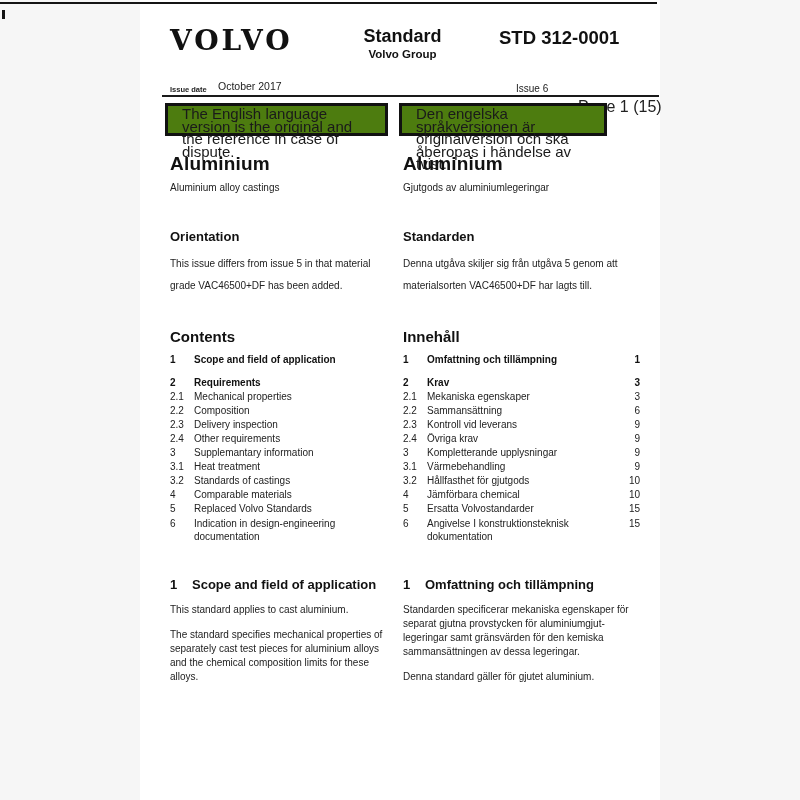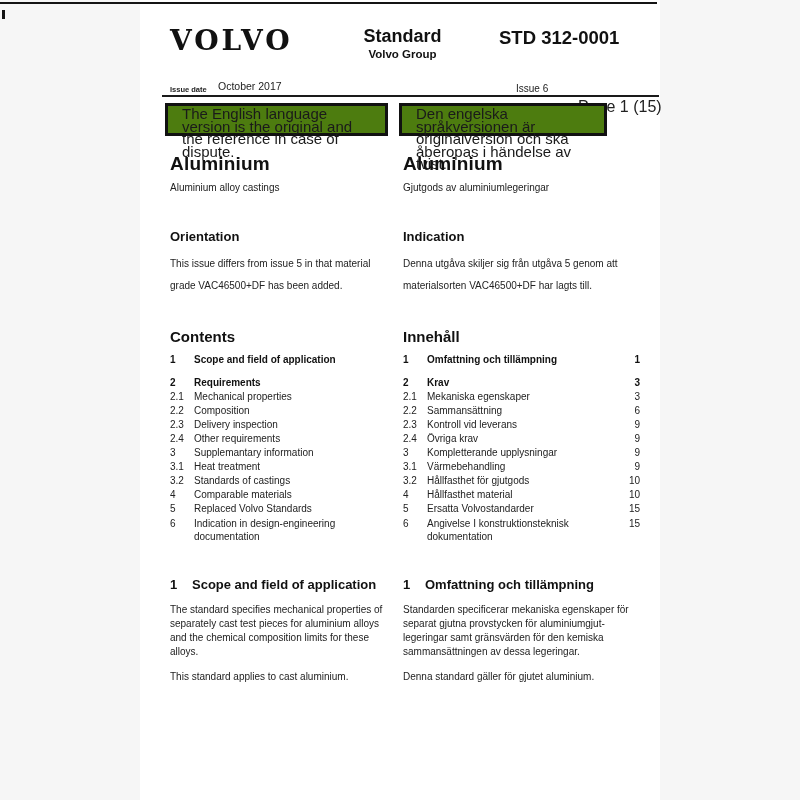--- a/index.html
+++ b/index.html
@@ -103,21 +103,21 @@
   <div>
     <div class="col-title">Aluminium</div>
     <div class="col-subtitle">Gjutgods av aluminiumlegeringar</div>
   </div>
 
   <div class="sec-orient">
     <div class="h-orient">Orientation</div>
     <div class="orient-text">This issue differs from issue 5 in that material grade VAC46500+DF has been added.</div>
   </div>
   <div class="sec-orient">
-    <div class="h-orient">Indication</div>
+    <div class="h-orient">Standarden</div>
     <div class="orient-text">Denna utgåva skiljer sig från utgåva 5 genom att materialsorten VAC46500+DF har lagts till.</div>
   </div>
 
   <div class="sec-contents">
     <div class="h-contents">Contents</div>
     <div class="toc">
       <div class="toc-row b gap1">
           <span>1</span>
           <span>Scope and field of application</span>
         </div>
@@ -210,43 +210,43 @@
           <span>Värmebehandling</span>
           <span class="pg">9</span>
         </div>
       <div class="toc-row paged">
           <span>3.2</span>
           <span>Hållfasthet för gjutgods</span>
           <span class="pg">10</span>
         </div>
       <div class="toc-row paged">
           <span>4</span>
-          <span>Hållfasthet material</span>
+          <span>Jämförbara chemical</span>
           <span class="pg">10</span>
         </div>
       <div class="toc-row paged">
           <span>5</span>
           <span>Ersatta Volvostandarder</span>
           <span class="pg">15</span>
         </div>
       <div class="toc-row paged">
           <span>6</span>
           <span>Angivelse I konstruktionsteknisk dokumentation</span>
           <span class="pg">15</span>
         </div>
     </div>
   </div>
 
   <div class="sec-body">
     <div class="h-sec1">
       <span class="num">1</span>
       <span>Scope and field of application</span>
     </div>
+    <div class="body-para">This standard applies to cast aluminium.</div>
     <div class="body-para">The standard specifies mechanical properties of separately cast test pieces for aluminium alloys and the chemical composition limits for these alloys.</div>
-    <div class="body-para">This standard applies to cast aluminium.</div>
   </div>
   <div class="sec-body">
     <div class="h-sec1">
       <span class="num">1</span>
       <span>Omfattning och tillämpning</span>
     </div>
     <div class="body-para">Standarden specificerar mekaniska egenskaper för separat gjutna provstycken för aluminiumgjut-legeringar samt gränsvärden för den kemiska sammansättningen av dessa legeringar.</div>
     <div class="body-para">Denna standard gäller för gjutet aluminium.</div>
   </div>
 

